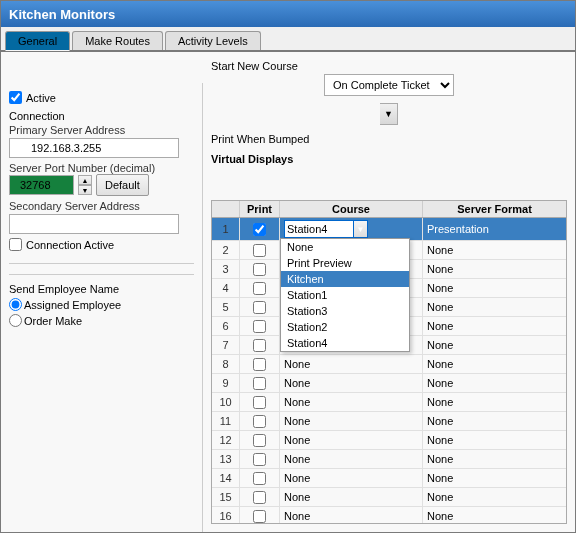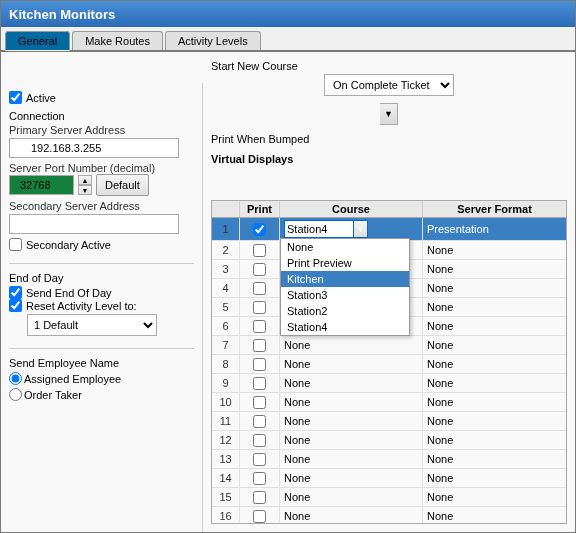--- a/index.html
+++ b/index.html
@@ -334,57 +334,39 @@
           <button class="default-btn">Default</button>
         </div>
         <div style="height:4px;"></div>
         <div class="field-group">
           <div class="field-label">Secondary Server Address</div>
           <input type="text" class="text-input" style="width: 170px;">
         </div>
         <div style="height:4px;"></div>
         <div class="checkbox-row">
           <input type="checkbox" style="">
-          <span>Secondary Active</span>
+          <span>Connection Active</span>
         </div>
       </div>
 
       <div class="divider"></div>
 
-      <div class="section-group">
-        <div class="section-label">End of Day</div>
-        <div class="checkbox-row">
-          <input type="checkbox" checked="" style="">
-          <span>Send End Of Day</span>
-        </div>
-        <div class="checkbox-row">
-          <input type="checkbox" checked="" style="">
-          <span>Reset Activity Level to:</span>
-        </div>
-        <div style="padding-left:18px; margin-top:2px;">
-          <div style="display:flex;align-items:center;">
-            <select class="dropdown" style="width:130px;">
-              <option>1 Default</option>
-            </select>
-          </div>
-        </div>
-      </div>
 
       <div class="divider"></div>
 
       <div class="section-group">
         <div class="send-label">Send Employee Name</div>
         <div class="radio-group">
           <div class="radio-row">
             <input type="radio" name="emp" checked="" style="">
             <span>Assigned Employee</span>
           </div>
           <div class="radio-row">
             <input type="radio" name="emp" style="">
-            <span>Order Taker</span>
+            <span>Order Make</span>
           </div>
         </div>
       </div>
 
     </div>
 
     <div class="right-panel">
 
       <div>
         <div class="start-course-label">Start New Course</div>
@@ -558,20 +540,21 @@
               </div>
               <div class="td left">None</div>
               <div class="td left">None</div>
             </div>
           </div>
 
         <div class="dropdown-overlay">
           <div class="dropdown-item">None</div>
           <div class="dropdown-item">Print Preview</div>
           <div class="dropdown-item highlighted">Kitchen</div>
+          <div class="dropdown-item">Station1</div>
           <div class="dropdown-item">Station3</div>
           <div class="dropdown-item">Station2</div>
           <div class="dropdown-item">Station4</div>
         </div>
       </div>
     </div>
 
   </div>
 </div>
 

